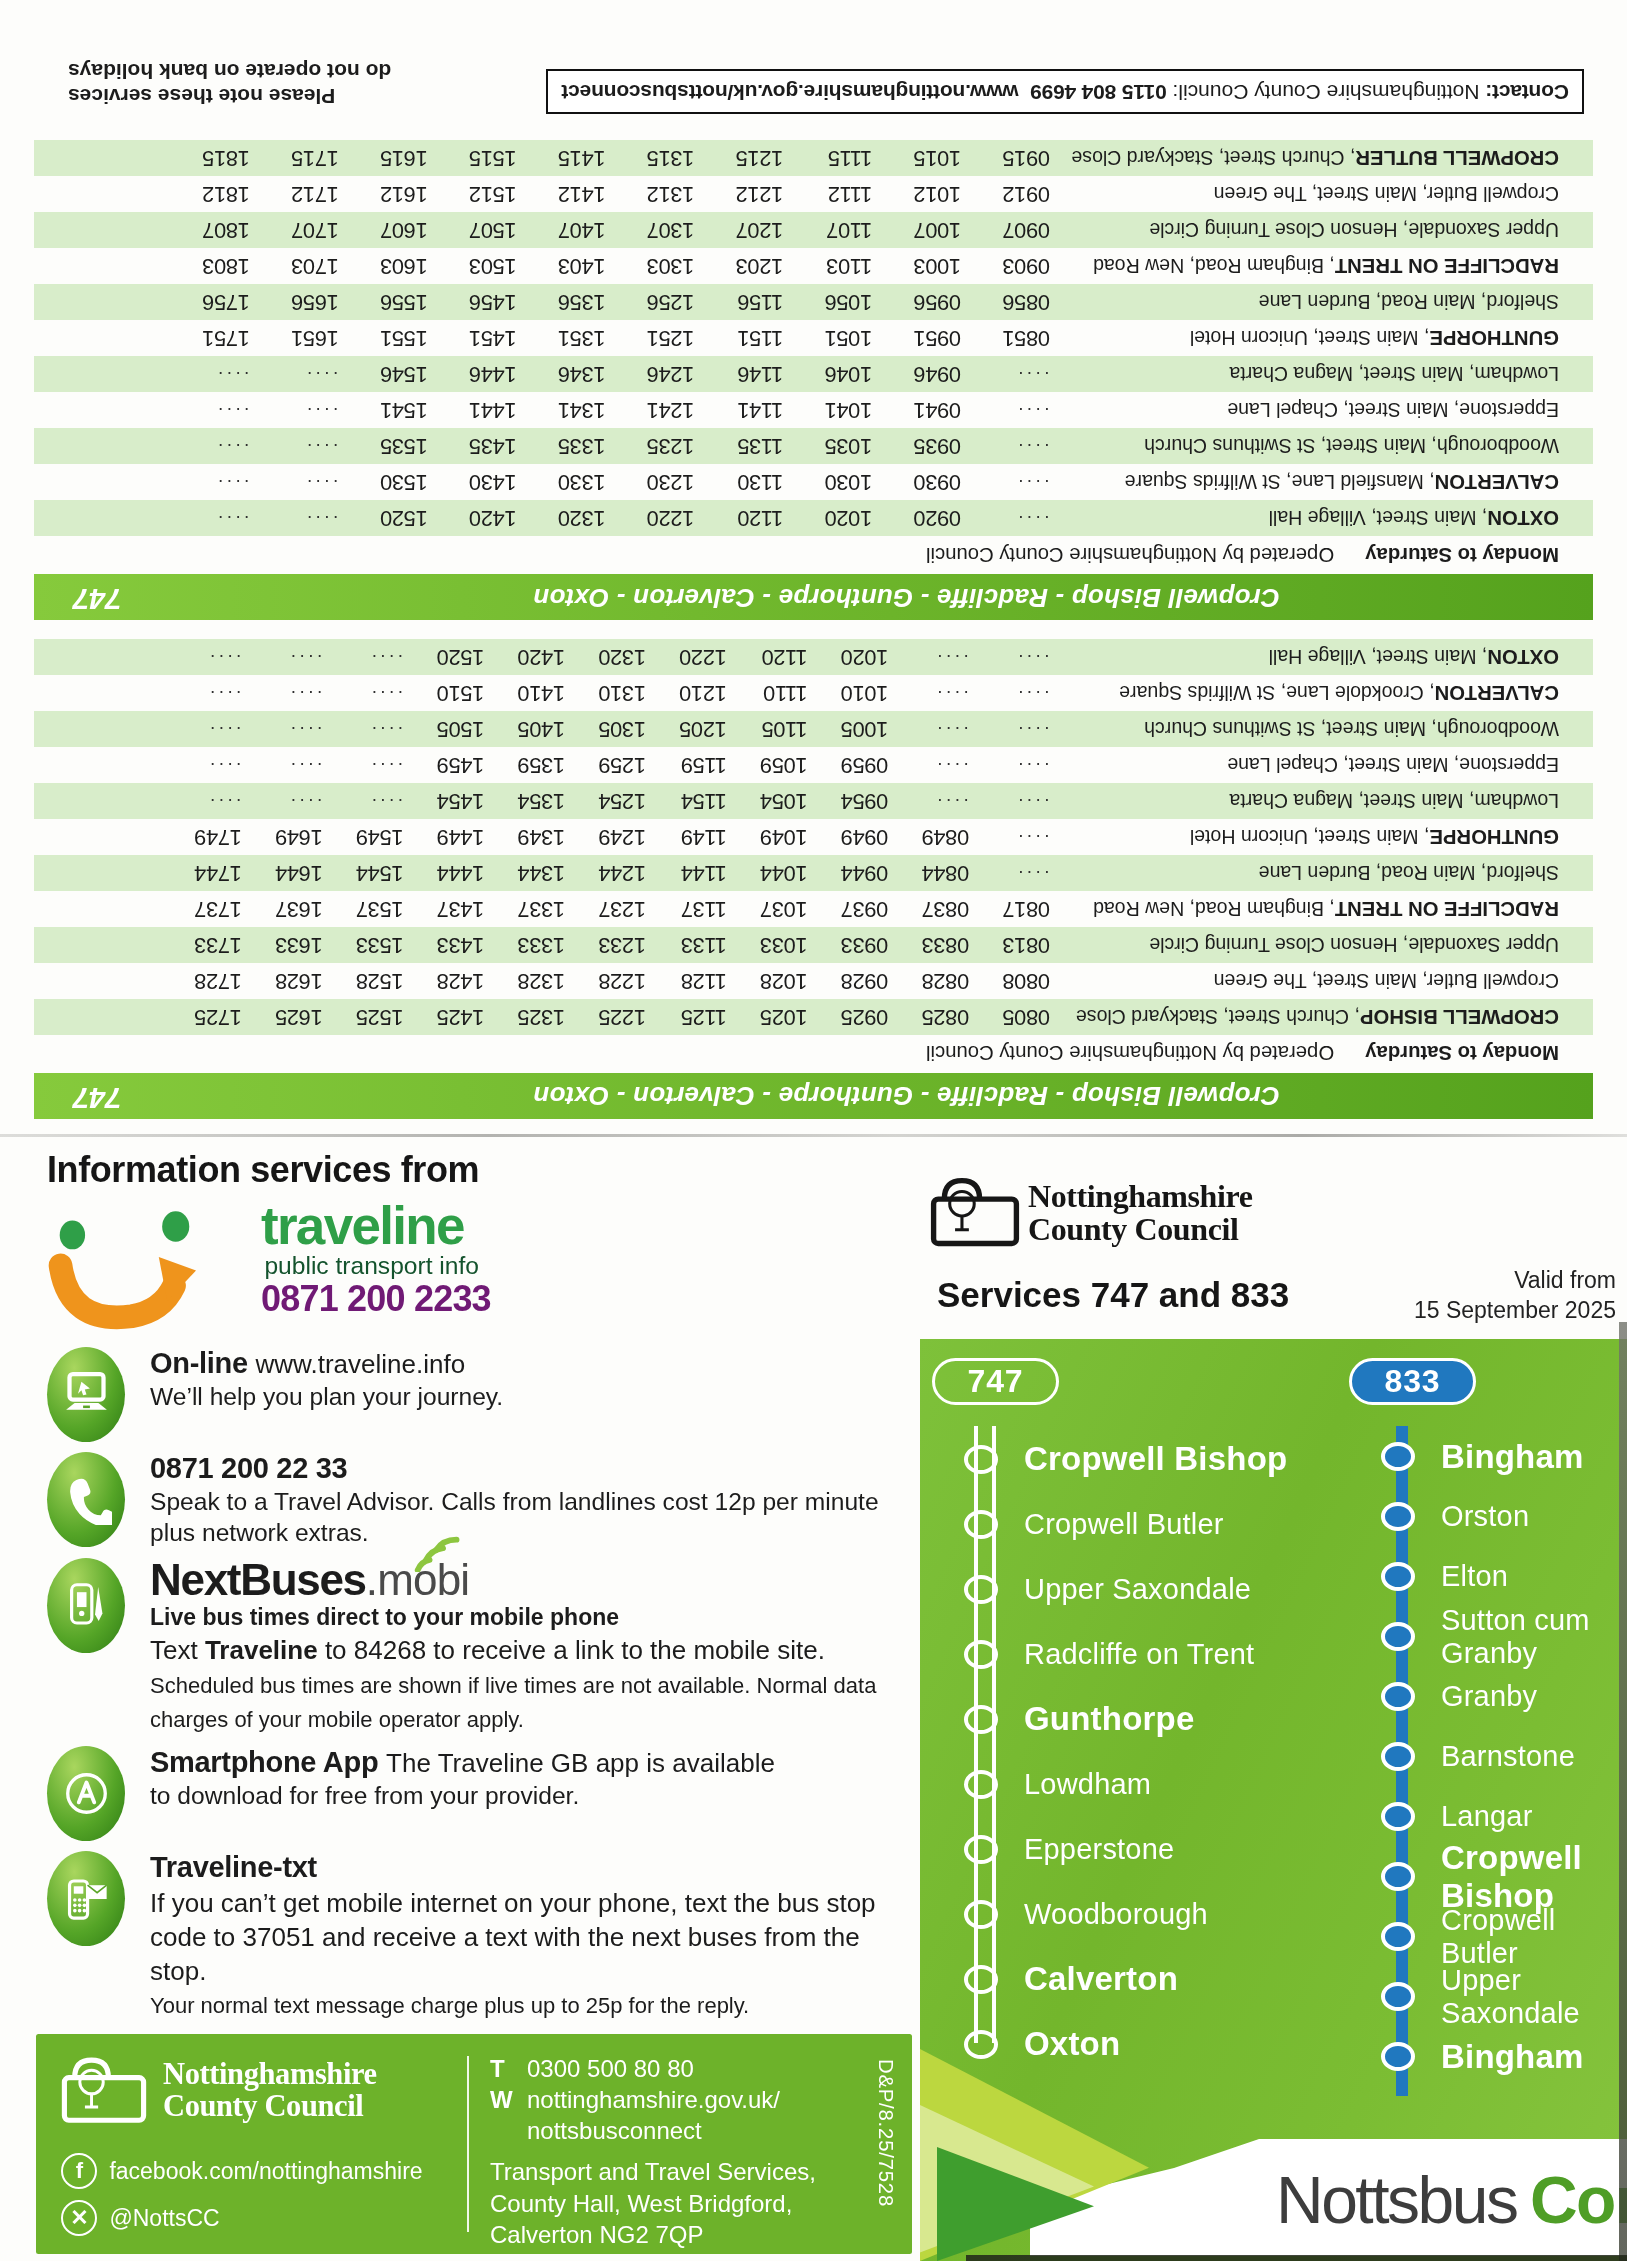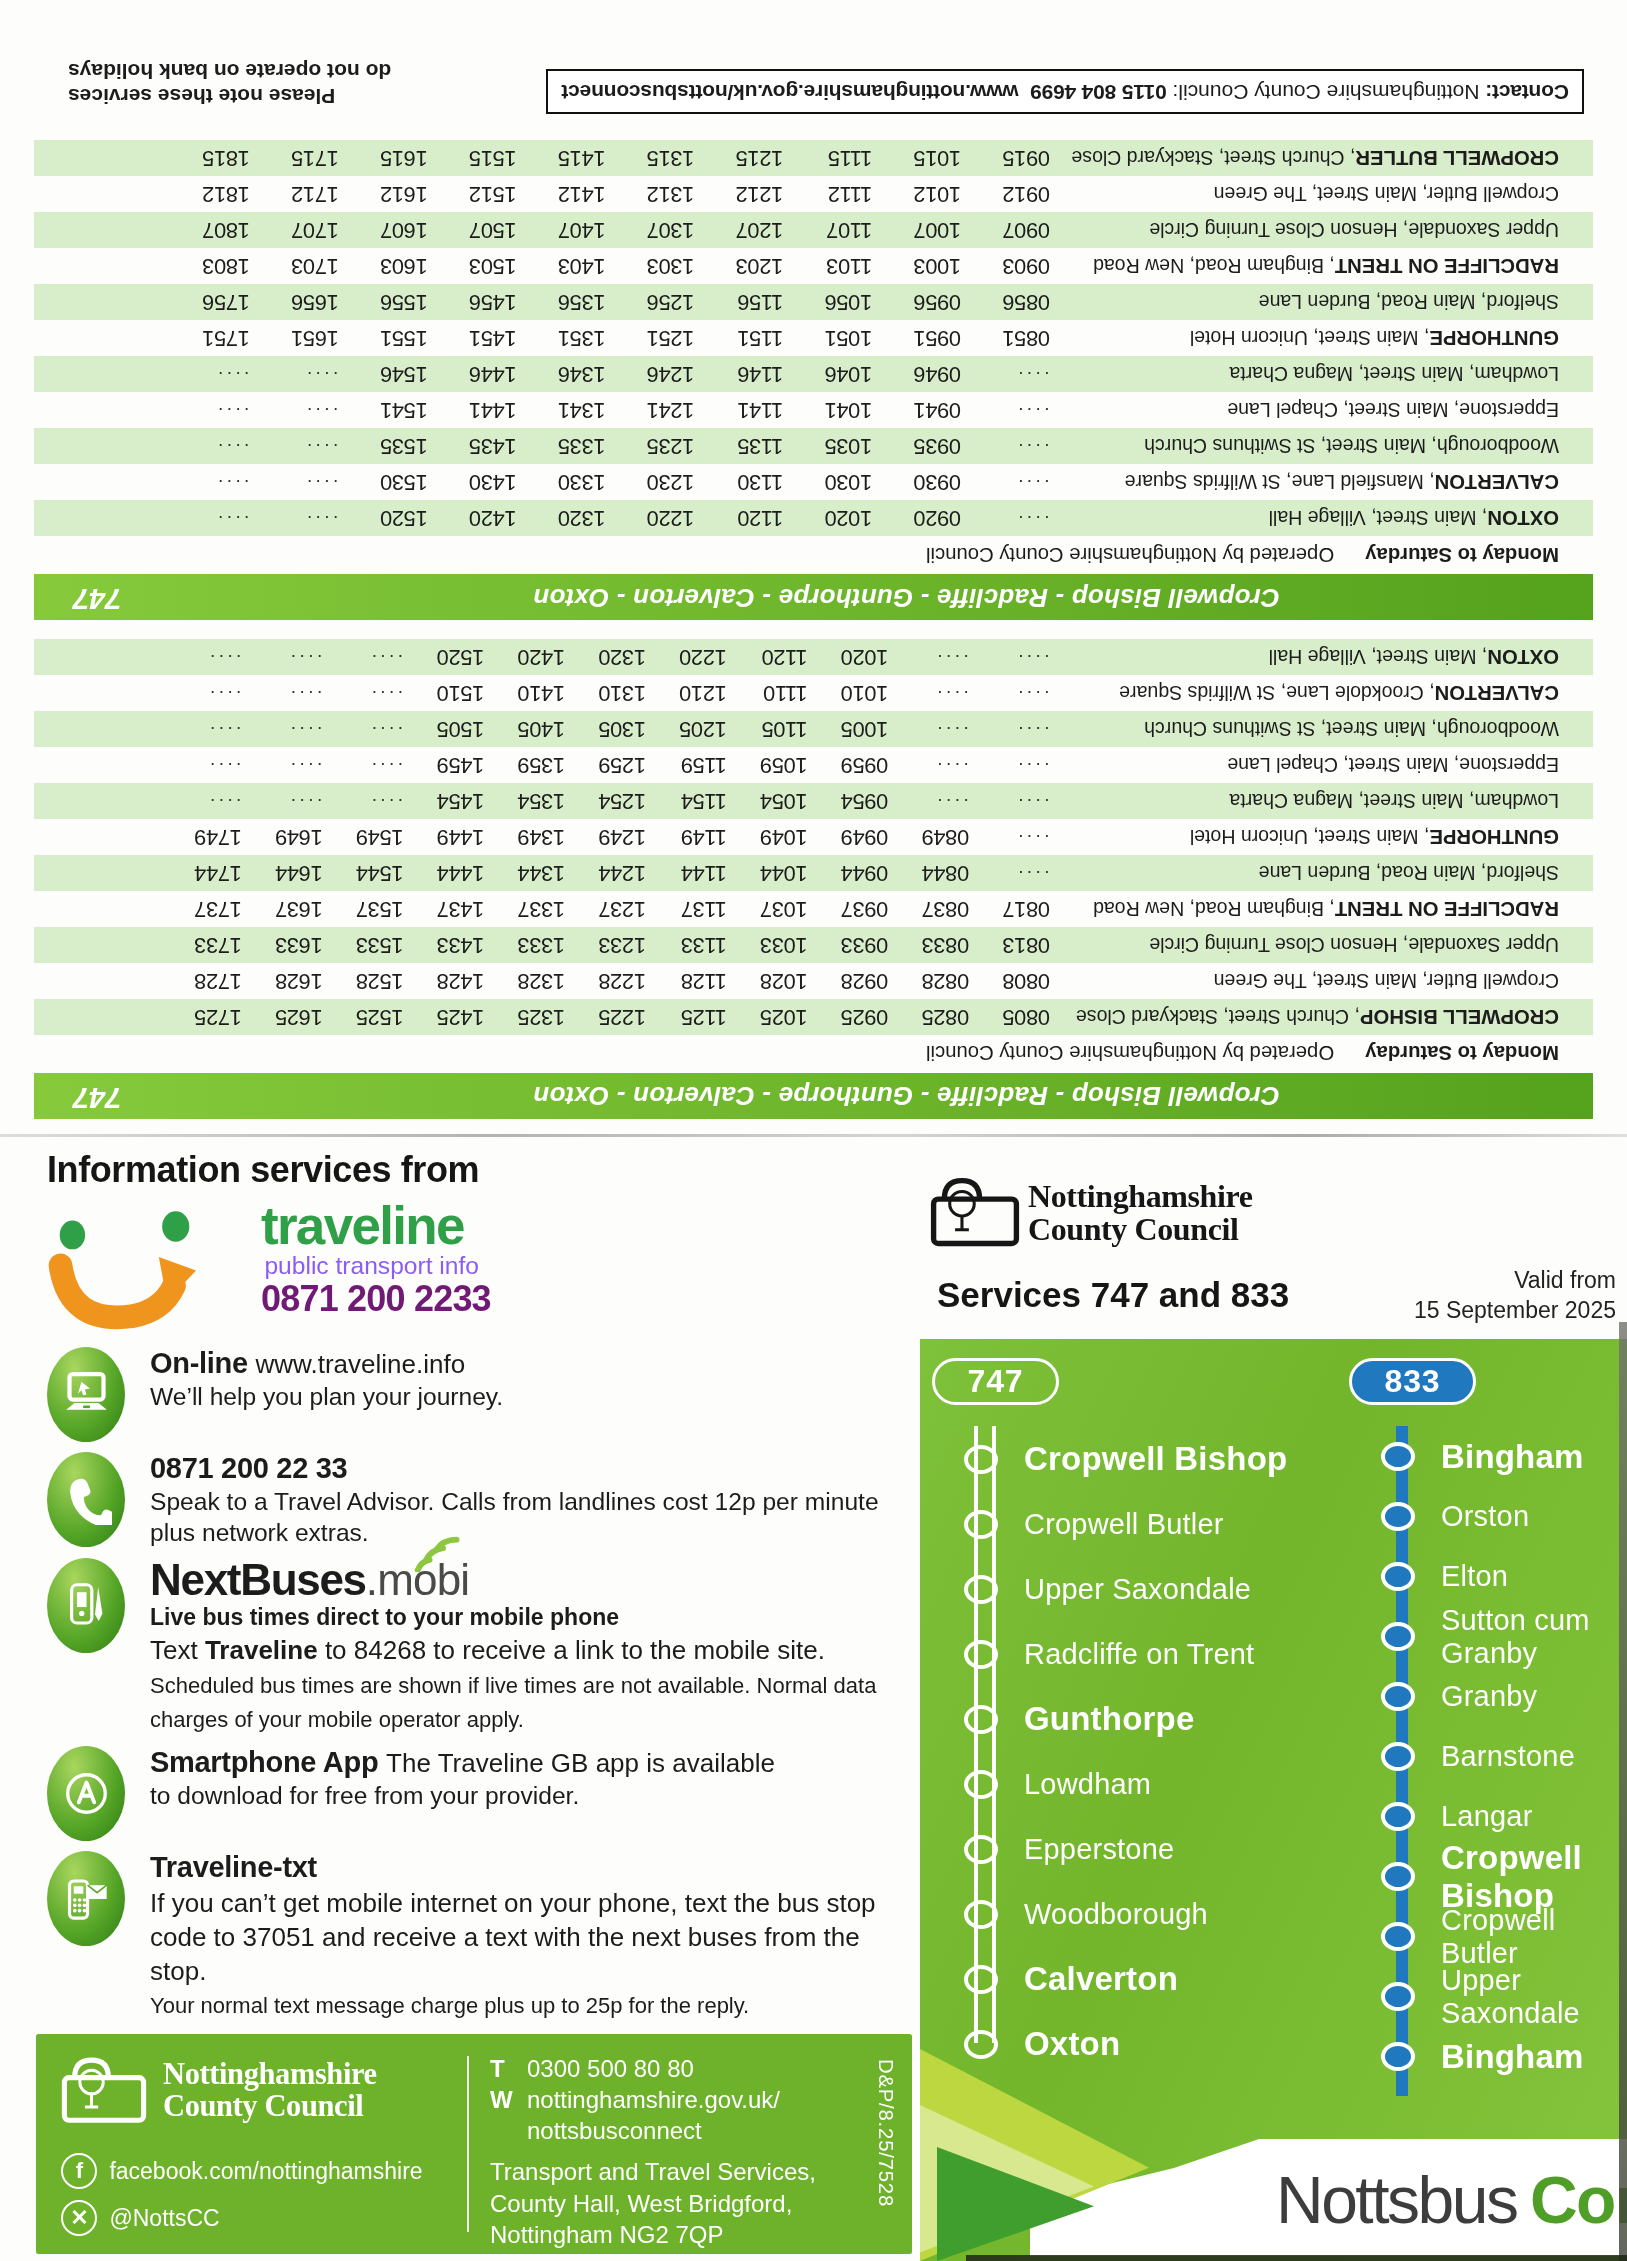--- a/index.html
+++ b/index.html
@@ -29,21 +29,21 @@
 
   .fold-line { position:absolute; left:0; right:0; top:1134px; height:2.5px;
     background:linear-gradient(90deg,#d2d2cf,#9a9a96 30%,#c6c6c2 55%,#8f8f8b 80%,#d5d5d2); opacity:.75; }
 
   
   .info-col { position:absolute; left:47px; top:1149px; width:856px; }
   .info-heading { font-size:36px; font-weight:bold; letter-spacing:-0.4px; margin-bottom:10.2px; color:#161616; }
   .tl-logo { position:relative; height:134px; margin-bottom:12px; }
   .tl-text { position:absolute; left:214px; top:0; }
   .tl-name { color:#2f9f48; font-size:53px; font-weight:bold; letter-spacing:-1.7px; line-height:.95; }
-  .tl-tag { color:#8b5cf6; font-size:24.6px; margin:0 0 1.7px 3.4px; }
+  .tl-tag { color:#14532d; font-size:24.6px; margin:0 0 1.7px 3.4px; }
   .tl-phone { color:#701a75; font-size:36px; font-weight:bold; letter-spacing:-0.8px; line-height:1; }
   .info-item { display:flex; margin-bottom:10.2px; }
   .info-icon { flex:0 0 103px; }
   .oval { width:78px; height:95px; border-radius:50%; background:radial-gradient(ellipse at 35% 22%, #a9d65e, #55a527 58%, #2c7a13); display:flex; align-items:center; justify-content:center; }
   .info-body { flex:1; padding-top:0; }
   .ib-title { font-size:29px; font-weight:bold; letter-spacing:-0.3px; }
   .ib-title .suffix { font-weight:normal; font-size:26px; letter-spacing:0; }
   .ib-text { font-size:24.6px; line-height:1.24; margin-top:1.7px; }
   .ib-text-sm { font-size:22px; line-height:1.25; margin-top:3.4px; }
   .nb-brand { font-size:44px; font-weight:bold; letter-spacing:-1.3px; line-height:1; position:relative; display:inline-block; }
@@ -632,21 +632,21 @@
       <span>@NottsCC</span>
     </div>
     <div class="f-div"></div>
     <div class="f-right">
       <div><span class="lbl">T</span><span>0300 500 80 80</span></div>
       <div><span class="lbl">W</span><span>nottinghamshire.gov.uk/</span></div>
       <div class="indent">nottsbusconnect</div>
       <div class="f-addr">
         <div>Transport and Travel Services,</div>
         <div>County Hall, West Bridgford,</div>
-        <div>Nottingham NG2 7QP</div>
+        <div>Calverton NG2 7QP</div>
       </div>
     </div>
     <div class="f-code">D&amp;P/8.25/7528</div>
   </div>
 
   <div class="panel">
     <div class="p-logo">
       <svg width="92" height="75" viewBox="0 0 120 95">
           <rect x="6" y="30" width="108" height="58" rx="6" fill="none" stroke="#161616" stroke-width="7"></rect>
           <path d="M20 30 Q20 6 43 6 Q66 6 66 30" fill="none" stroke="#161616" stroke-width="7"></path>

